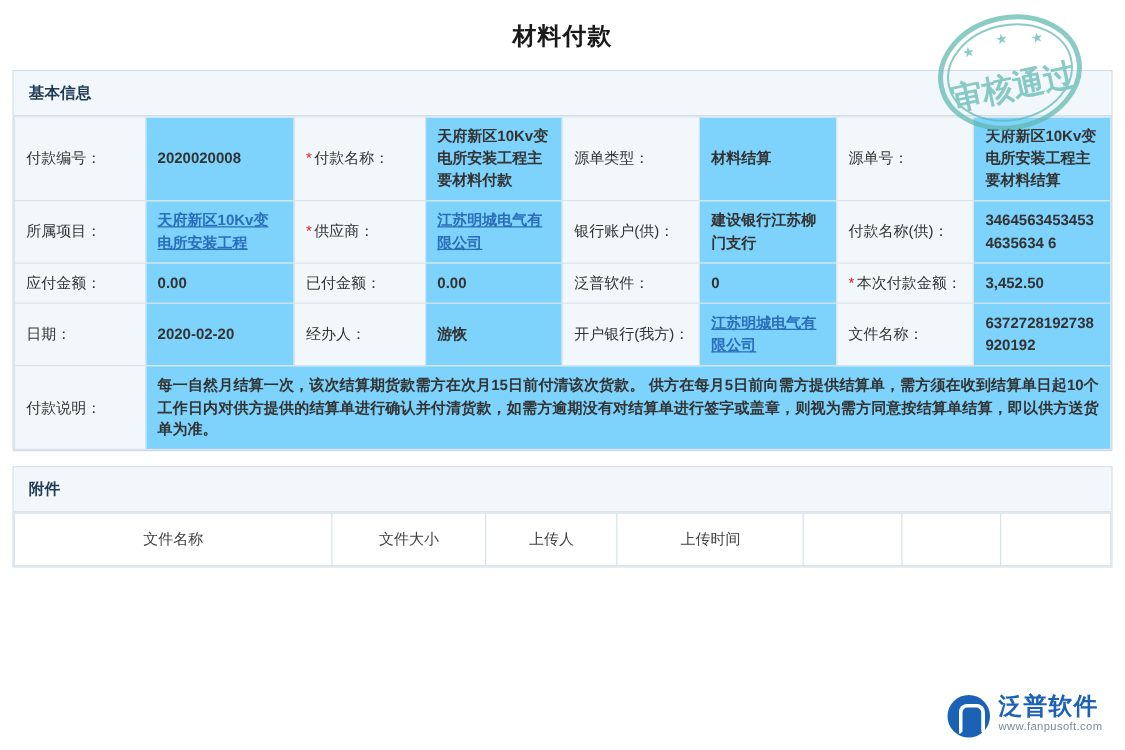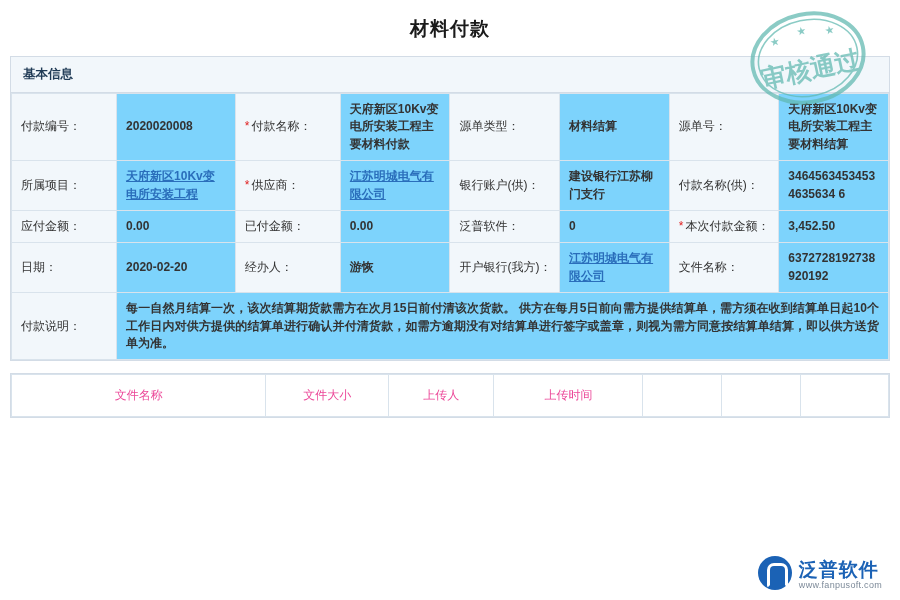--- a/index.html
+++ b/index.html
@@ -72,38 +72,38 @@
   table.attach {
     width: 100%;
     border-collapse: collapse;
     table-layout: fixed;
   }
   table.attach th {
     border: 1px solid #d9e3ec;
     background: #ffffff;
     font-size: 12px;
     font-weight: normal;
-    color: #ec4899;
+    color: #404040;
     padding: 12px 9px;
     text-align: center;
   }
   
   .stamp {
     position: absolute;
     right: 28px; top: 6px;
     width: 128px; height: 104px;
     opacity: 0.72;
     pointer-events: none;
   }
   
   .logo {
     position: absolute;
     right: 18px; bottom: 10px;
     display: flex;
-    align-items: flex-end;
+    align-items: flex-start;
     gap: 7px;
   }
   .logo-mark {
     width: 34px; height: 34px;
     border-radius: 50%;
     background: #1b62b5;
     position: relative;
     flex: none;
   }
   .logo-mark::after {
@@ -204,20 +204,21 @@
         </tr>
         <tr>
           <td class="lbl"><span>付款说明：</span></td>
           <td class="val desc-val" colspan="7">每一自然月结算一次，该次结算期货款需方在次月15日前付清该次货款。 供方在每月5日前向需方提供结算单，需方须在收到结算单日起10个工作日内对供方提供的结算单进行确认并付清货款，如需方逾期没有对结算单进行签字或盖章，则视为需方同意按结算单结算，即以供方送货单为准。</td>
         </tr>
       </tbody>
     </table>
   </div>
 
   <div class="panel attach-panel">
+    <div class="panel-header">附件</div>
     <table class="attach">
       <colgroup>
         <col style="width:29%">
           <col style="width:14%">
           <col style="width:12%">
         <col style="width:17%">
           <col style="width:9%">
           <col style="width:9%">
           <col style="width:10%">
       </colgroup>

